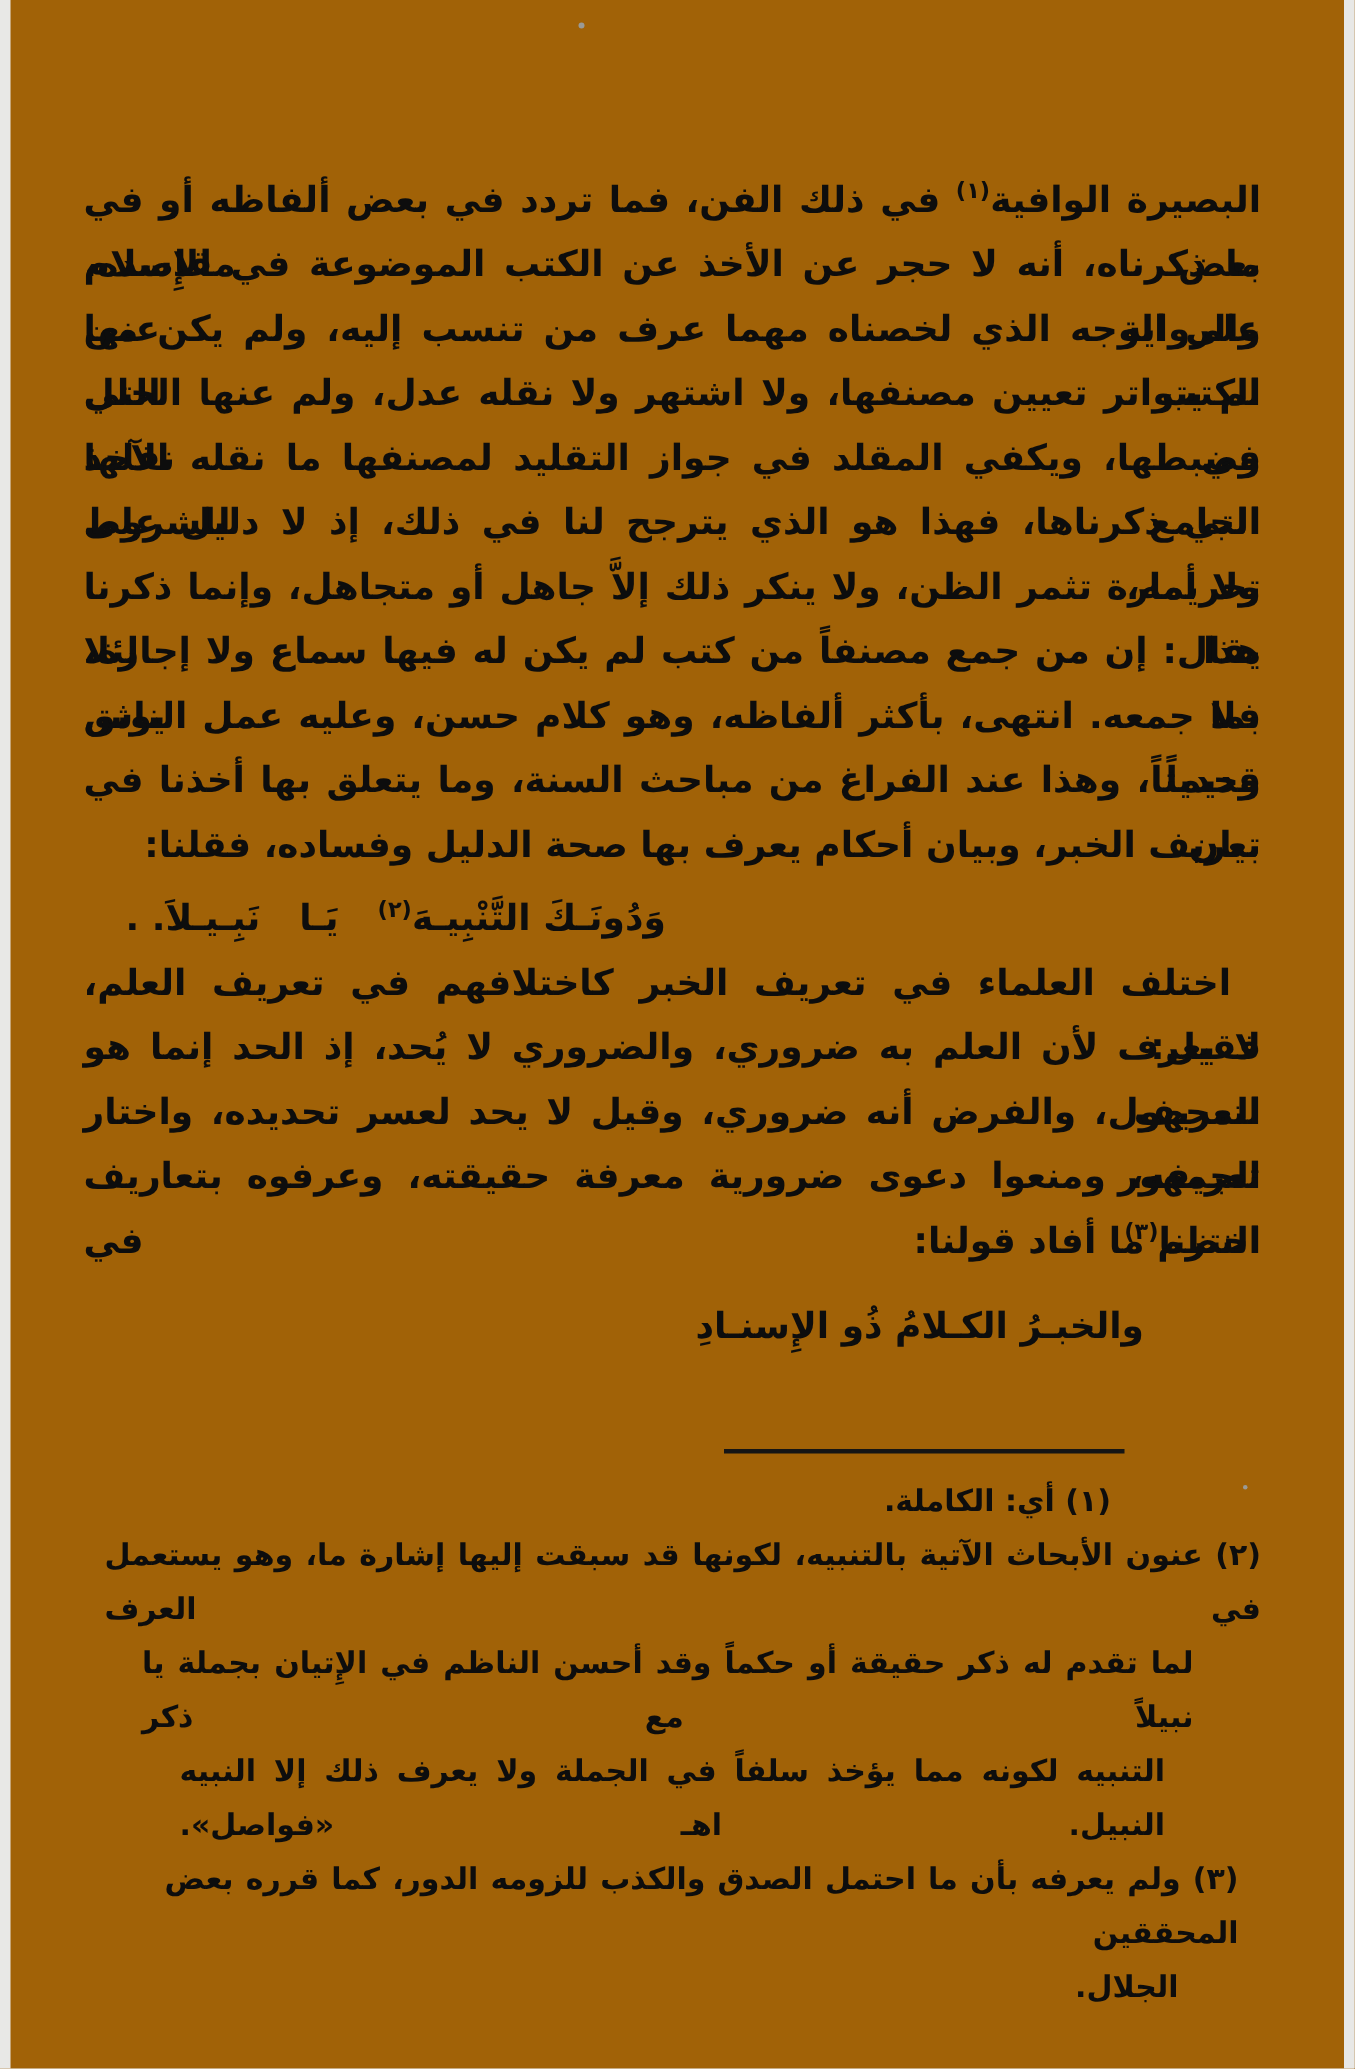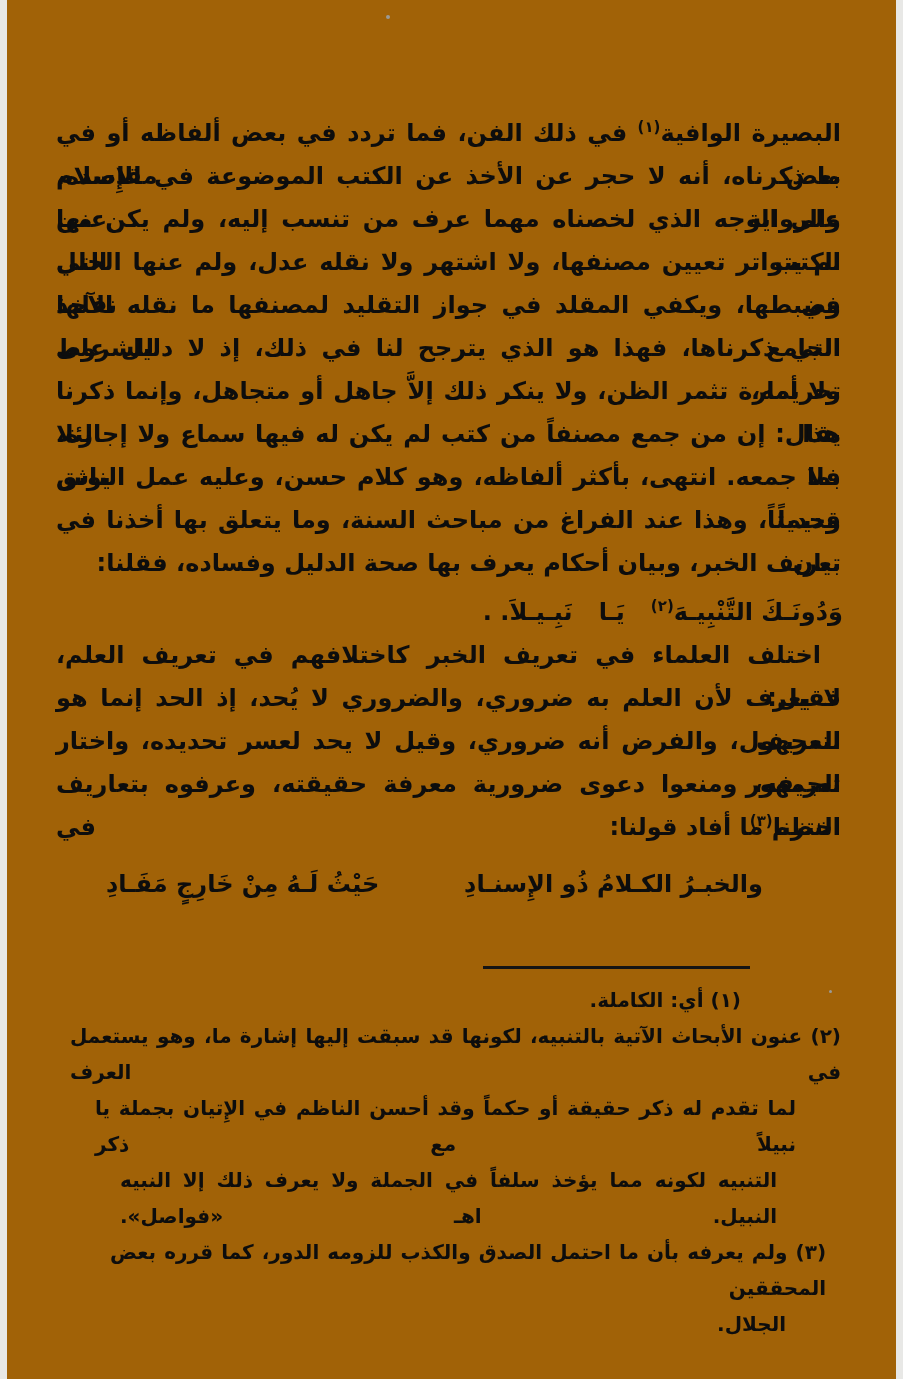--- a/index.html
+++ b/index.html
@@ -33,21 +33,21 @@
   .bline.indent{text-indent:20px;}
   sup.fnref{
     font-size:15px;
     vertical-align:super;
     line-height:0;
     font-weight:700;
   }
   .verse1{
     height:43px;line-height:43px;
     margin-top:6px;
-    text-align:right;
+    text-align:left;
     font-size:24px;
     transform:translateX(15px); 
   }
   .verse1 .vseg{margin:0 13px;}
   .verse2{
     display:flex;
     justify-content:space-between;
     margin-top:14px;
     height:43px;line-height:43px;
     font-size:24px;
@@ -117,21 +117,20 @@
       <div class="bline">لا يعرف لأن العلم به ضروري، والضروري لا يُحد، إذ الحد إنما هو لتعريف</div>
       <div class="bline">المجهول، والفرض أنه ضروري، وقيل لا يحد لعسر تحديده، واختار الجمهور</div>
       <div class="bline">
         <span>تعريفه، ومنعوا دعوى ضرورية معرفة حقيقته، وعرفوه بتعاريف اخترنا</span><sup class="fnref">(٣)</sup><span> في</span>
       </div>
       <div class="bline end">النظم ما أفاد قولنا:</div>
     </div>
 
     <div class="verse2">
       <span>والخبـرُ الكـلامُ ذُو الإِسنـادِ</span>
-      <span>حَيْثُ لَـهُ مِنْ خَارِجٍ مَفَـادِ</span>
     </div>
   </div>
 
   <div class="separator"></div>
 
   <div class="footnotes">
     <div class="fline right fn1">
       <span class="fmark">(١)</span>
       <span>أي: الكاملة.</span>
     </div>

